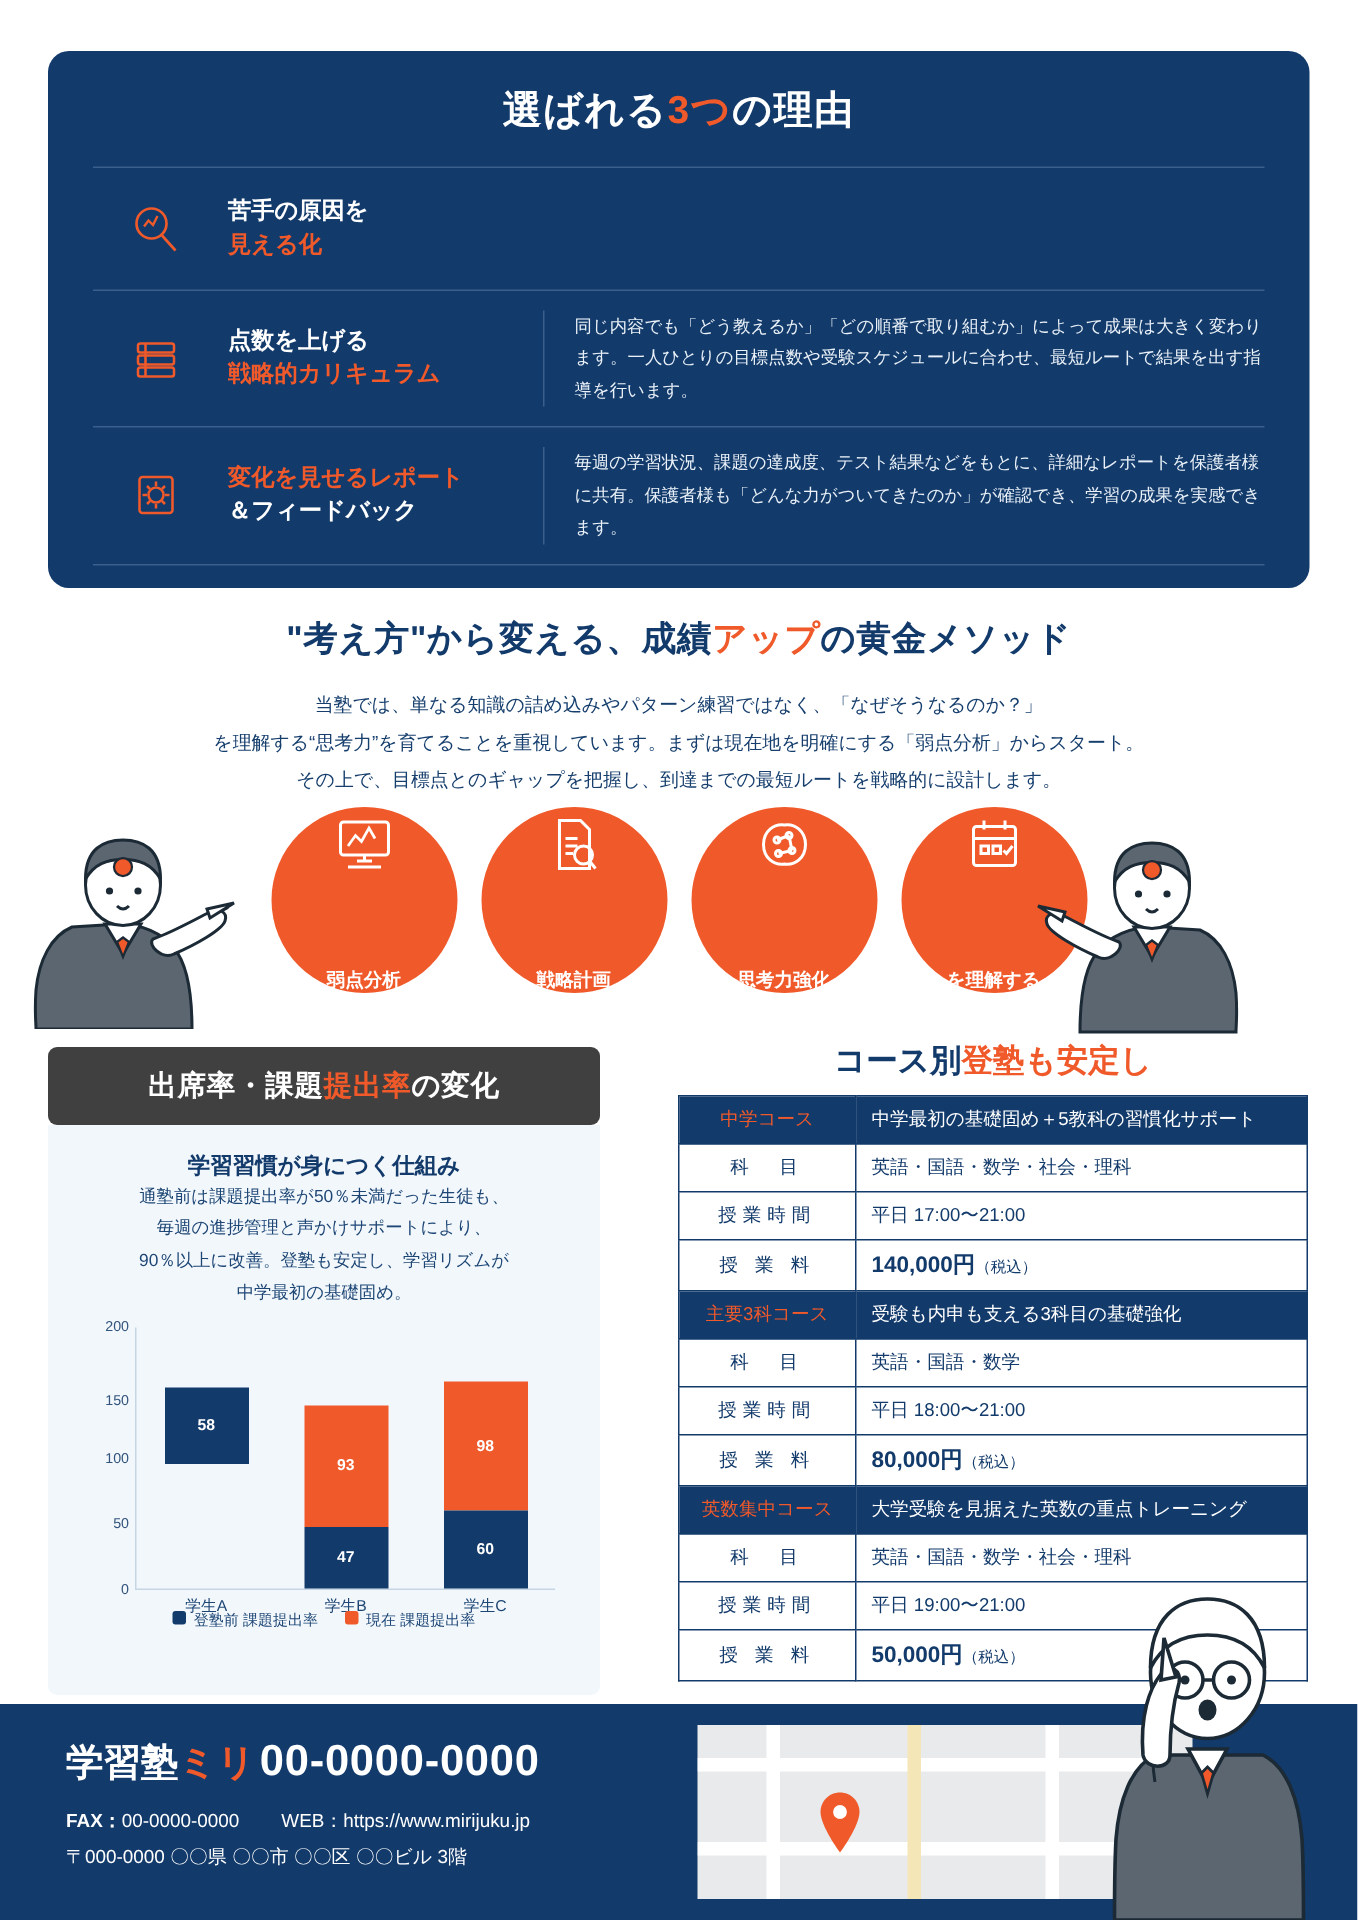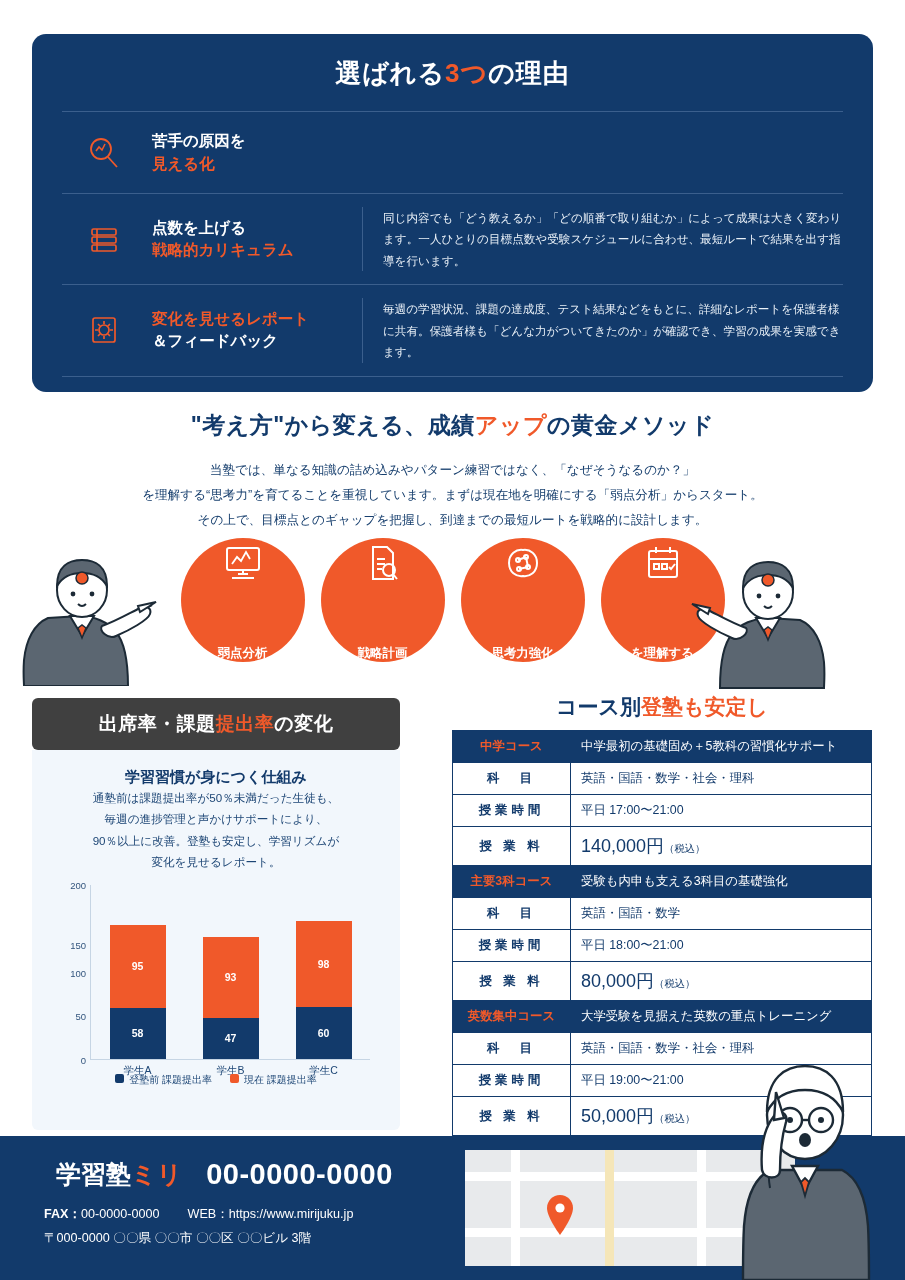--- a/index.html
+++ b/index.html
@@ -132,37 +132,37 @@
   .course-title .o { color: #f0592a; }
   .course-table {
     position: absolute; left: 452px; top: 730px; width: 420px;
     border-collapse: collapse;
   }
   .course-table td {
     border: 1px solid #123a6b; font-size: 12.4px; color: #123a6b;
     padding: 7px 10px; height: 31px; vertical-align: middle;
   }
   .course-table td.lbl {
-    width: 118px; text-align: center; font-weight: bold;
+    width: 118px; text-align: center; font-weight: normal;
     letter-spacing: 4px;
   }
   .course-table tr.band td {
     background: #123a6b; color: #ffffff; border-color: #123a6b;
   }
   .course-table tr.band td.lbl { color: #f0592a; letter-spacing: 0; }
-  .price { font-size: 18px; font-weight: normal; }
+  .price { font-size: 15px; font-weight: bold; }
 
   
   .footer {
     position: absolute; left: 0; top: 1136px; width: 905px; height: 144px;
     background: #123a6b;
   }
   .f-brand {
     position: absolute; left: 44px; top: 1158px;
-    display: flex; align-items: center; gap: 24px; color: #fff; margin-left: 12px;
+    display: flex; align-items: center; gap: 3px; color: #fff;
   }
   .f-name { font-size: 25px; font-weight: bold; }
   .f-name .o { color: #f0592a; }
   .f-tel { font-size: 29px; font-weight: bold; letter-spacing: 0.5px; }
   .f-line2 {
     position: absolute; left: 44px; top: 1206px; color: #fff; font-size: 12.6px;
     display: flex; gap: 28px;
   }
   .f-line2 b { font-weight: bold; }
   .f-line3 { position: absolute; left: 44px; top: 1230px; color: #fff; font-size: 12.6px; }
@@ -340,37 +340,34 @@
   <span>出席率・課題</span>
     <span class="o">提出率</span>
     <span>の変化</span>
 </div>
 <div class="graph-card">
   <div class="graph-sub">学習習慣が身につく仕組み</div>
   <div class="graph-text">
     <div>通塾前は課題提出率が50％未満だった生徒も、</div>
     <div>毎週の進捗管理と声かけサポートにより、</div>
     <div>90％以上に改善。登塾も安定し、学習リズムが</div>
-    <div>変化を見せるレポート。</div>
+    <div>中学最初の基礎固め。</div>
   </div>
 
   <div class="chart-wrap">
     <div class="ylab" style="top:0px">200</div>
-    <div class="ylab" style="top:60px">150</div>
+    <div class="ylab" style="top:49px">150</div>
     <div class="ylab" style="top:88px">100</div>
     <div class="ylab" style="top:131px">50</div>
     <div class="ylab" style="top:175px">0</div>
 
     <div class="chart-plot">
       <div class="bars">
         <div class="bar-col">
           <div class="bar-stack" style="height:134px">
-            <div class="seg now" style="height:83px">
-              <span>95</span>
-            </div>
             <div class="seg before" style="height:51px">
               <span>58</span>
             </div>
           </div>
           <div class="xlab">学生A</div>
         </div>
         <div class="bar-col">
           <div class="bar-stack" style="height:122px">
             <div class="seg now" style="height:81px">
               <span>93</span>

